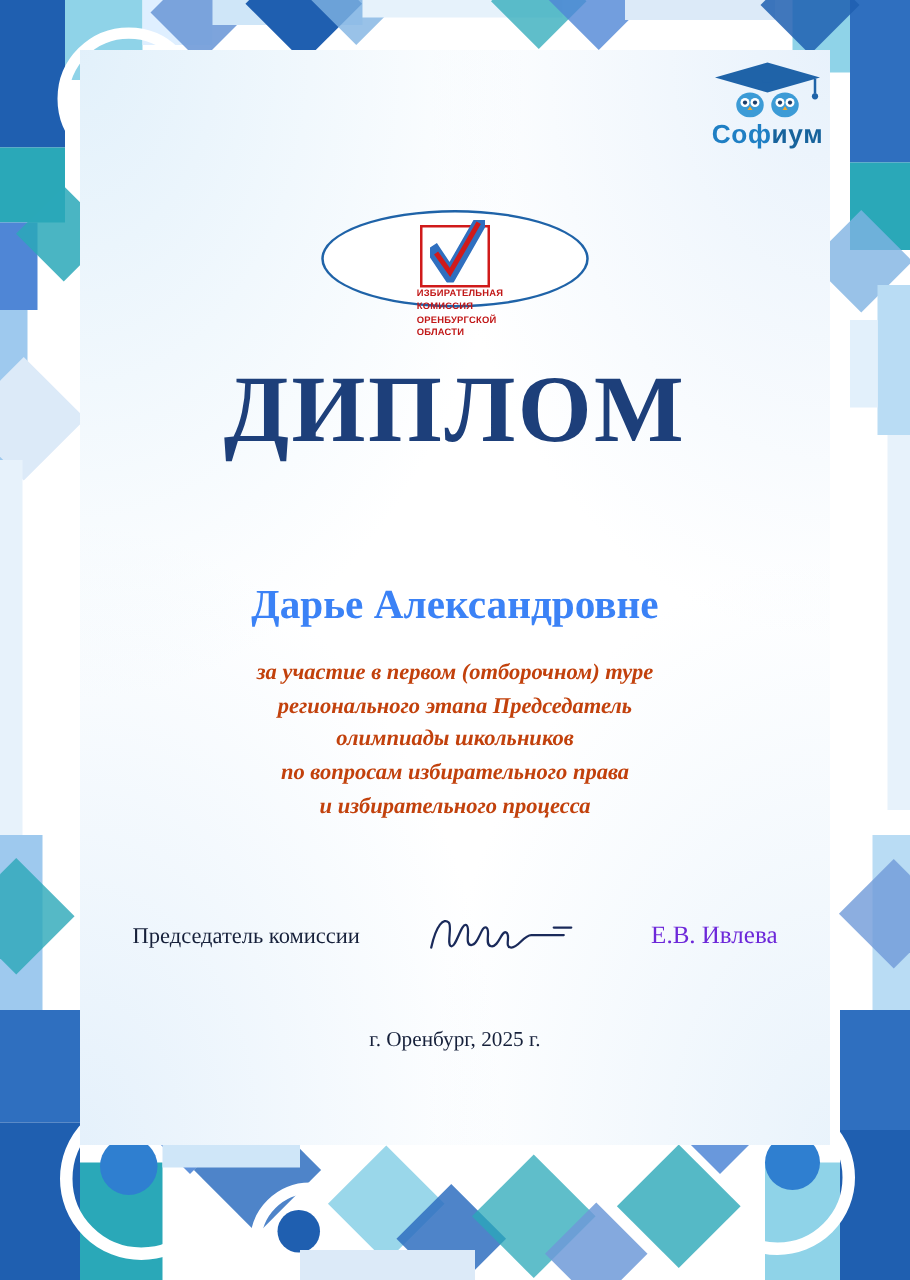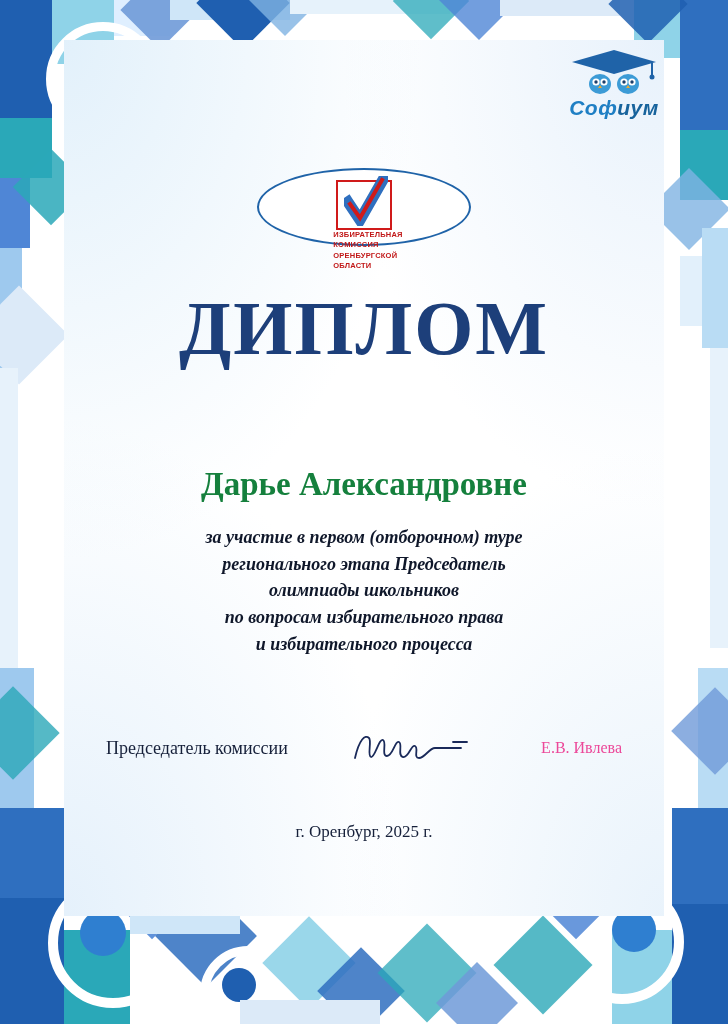--- a/index.html
+++ b/index.html
@@ -77,21 +77,20 @@
     z-index: 20;
   }
 
   
   .brand {
     position: absolute;
     right: 44px;
     top: 48px;
     width: 140px;
     text-align: center;
-    font-style: italic;
   }
   .brand-owls {
     height: 46px;
     position: relative;
   }
   .brand-text {
     font-family: "Liberation Sans", sans-serif;
     font-weight: bold;
     font-size: 21px;
     letter-spacing: 0.5px;
@@ -174,32 +173,32 @@
     color: #1c2c4c;
     letter-spacing: 1px;
   }
   .recipient-name {
     position: absolute;
     top: 466px;
     width: 100%;
     text-align: center;
     font-weight: bold;
     font-size: 33px;
-    color: #15803d;
+    color: #3b82f6;
   }
 
   .reason {
     position: absolute;
     top: 524px;
     width: 100%;
     text-align: center;
     font-style: italic;
     font-weight: bold;
     font-size: 18px;
-    color: #0f172a;
+    color: #c2410c;
     line-height: 1.48;
   }
   .reason div { white-space: nowrap; }
 
   .signature-row {
     position: absolute;
     top: 728px;
     left: 106px;
     width: 516px;
     display: flex;
@@ -209,22 +208,22 @@
   .sig-label {
     font-size: 18px;
     color: #16203a;
   }
   .sig-mark {
     width: 130px;
     height: 40px;
     position: relative;
   }
   .sig-name {
-    font-size: 16px;
-    color: #ec4899;
+    font-size: 20px;
+    color: #6d28d9;
   }
 
   .place-date {
     position: absolute;
     top: 822px;
     width: 100%;
     text-align: center;
     font-size: 17px;
     color: #16203a;
   }

